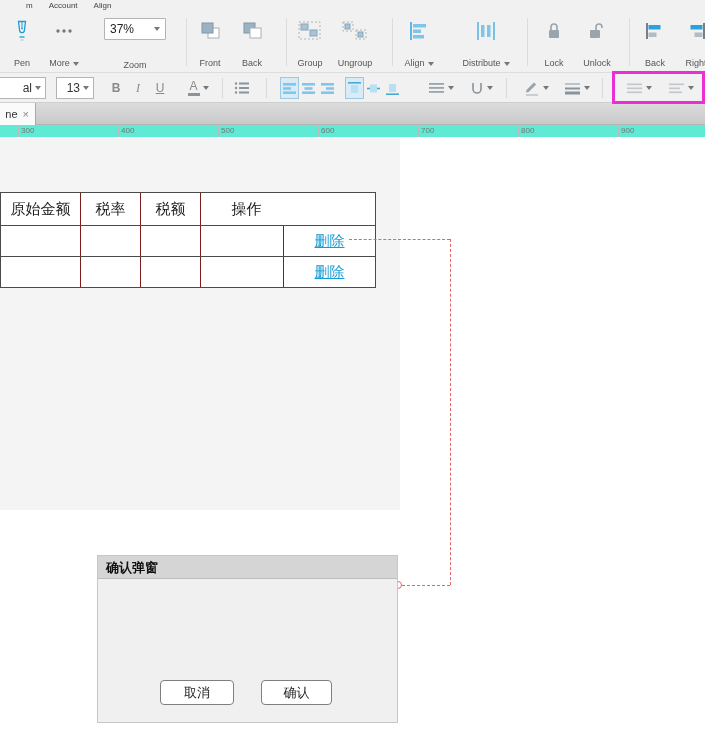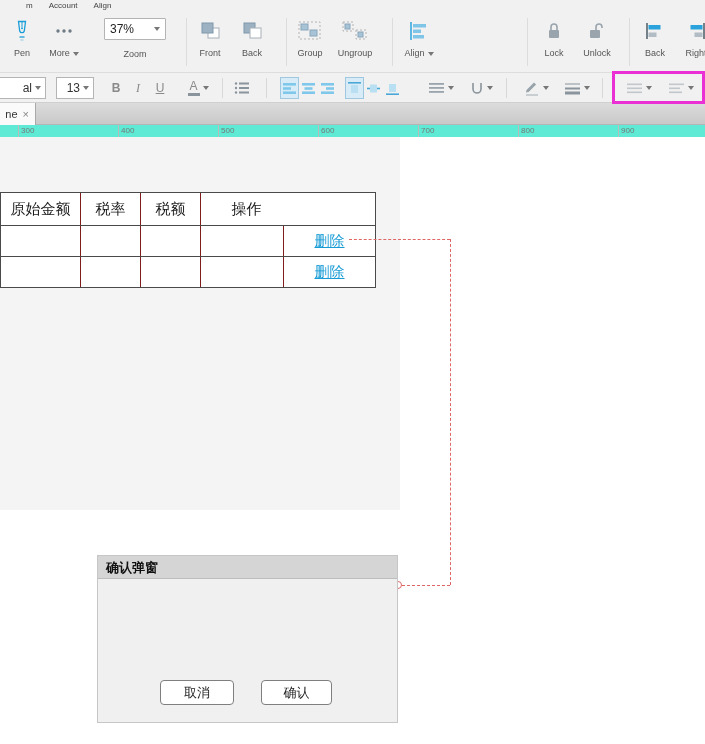--- a/index.html
+++ b/index.html
@@ -9,21 +9,21 @@
 
   
   .menubar{position:absolute;left:0;top:0;width:705px;height:10px;background:#f1f1f1;
     display:flex;gap:16px;padding-left:26px;font-size:8px;color:#444;align-items:flex-end;overflow:hidden}
   .menubar span{cursor:pointer}
 
   
   .toolbar1{position:absolute;left:0;top:10px;width:705px;height:63px;background:#f1f1f1;border-bottom:1px solid #ddd}
   .tbtn{position:absolute;top:6px;text-align:center;cursor:pointer}
   .ticon{height:30px;display:flex;align-items:center;justify-content:center}
-  .tlabel{font-size:9px;color:#555;margin-top:2px;white-space:nowrap}
+  .tlabel{font-size:9px;color:#555;margin-top:12px;white-space:nowrap}
   .vsep1{position:absolute;top:8px;width:1px;height:48px;background:#dcdcdc}
   .combo{height:22px;background:#fff;border:1px solid #b4b4b4;display:flex;align-items:center;
     justify-content:space-between;padding:0 5px;font-size:12px;color:#222;border-radius:1px;cursor:pointer}
   .caret{display:inline-block;width:0;height:0;border-left:3.5px solid transparent;
     border-right:3.5px solid transparent;border-top:4px solid #777;vertical-align:middle;margin-left:3px}
 
   
   .toolbar2{position:absolute;left:0;top:73px;width:705px;height:30px;background:#f1f1f1;border-bottom:1px solid #cfcfcf}
   .fbtn{position:absolute;top:4px;height:22px;display:flex;align-items:center;justify-content:center;
     border:1px solid transparent;color:#8a8a8a;font-size:12px;cursor:pointer}
@@ -116,21 +116,21 @@
           </svg>
       </div>
       <div class="tlabel"><span>More</span><span class="caret"></span></div>
     </div>
 
     <div class="tbtn" style="left:104px;width:62px;top:8px">
       <div class="combo">
         <span>37%</span>
         <span class="caret"></span>
       </div>
-      <div class="tlabel" style="margin-top:9px"><span>Zoom</span></div>
+      <div class="tlabel" style="margin-top:20px"><span>Zoom</span></div>
     </div>
 
     <div class="vsep1" style="left:186px"></div>
 
     <div class="tbtn" style="left:190px;width:40px">
       <div class="ticon">
         <svg width="23" height="20">
             <rect x="9" y="7" width="11" height="10" fill="#fff" stroke="#a7b0b7"></rect>
             <rect x="3" y="2" width="11" height="10" fill="#9cb2c3" stroke="#7e98ab"></rect>
           </svg>
@@ -180,20 +180,31 @@
         <svg width="20" height="20">
             <line x1="2" y1="1" x2="2" y2="19" stroke="#2aa3dc" stroke-width="1.5"></line>
             <rect x="4" y="3" width="13" height="3.5" fill="#7ec5e8"></rect>
             <rect x="4" y="8.5" width="8" height="3.5" fill="#7ec5e8"></rect>
             <rect x="4" y="14" width="11" height="3.5" fill="#7ec5e8"></rect>
           </svg>
       </div>
       <div class="tlabel"><span>Align</span><span class="caret"></span></div>
     </div>
 
+    <div class="tbtn" style="left:455px;width:62px">
+      <div class="ticon">
+        <svg width="20" height="20">
+            <line x1="2" y1="1" x2="2" y2="19" stroke="#2aa3dc" stroke-width="1.2"></line>
+            <line x1="18" y1="1" x2="18" y2="19" stroke="#2aa3dc" stroke-width="1.2"></line>
+            <rect x="5" y="4" width="3.5" height="12" fill="#7ec5e8"></rect>
+            <rect x="11" y="4" width="3.5" height="12" fill="#7ec5e8"></rect>
+          </svg>
+      </div>
+      <div class="tlabel"><span>Distribute</span><span class="caret"></span></div>
+    </div>
 
     <div class="vsep1" style="left:527px"></div>
 
     <div class="tbtn" style="left:534px;width:40px">
       <div class="ticon">
         <svg width="18" height="20">
             <path d="M6 9V6a3 3 0 0 1 6 0v3" fill="none" stroke="#9aa4ac" stroke-width="1.6"></path>
             <rect x="4" y="9" width="10" height="8" rx="1" fill="#9aa4ac"></rect>
           </svg>
       </div>

